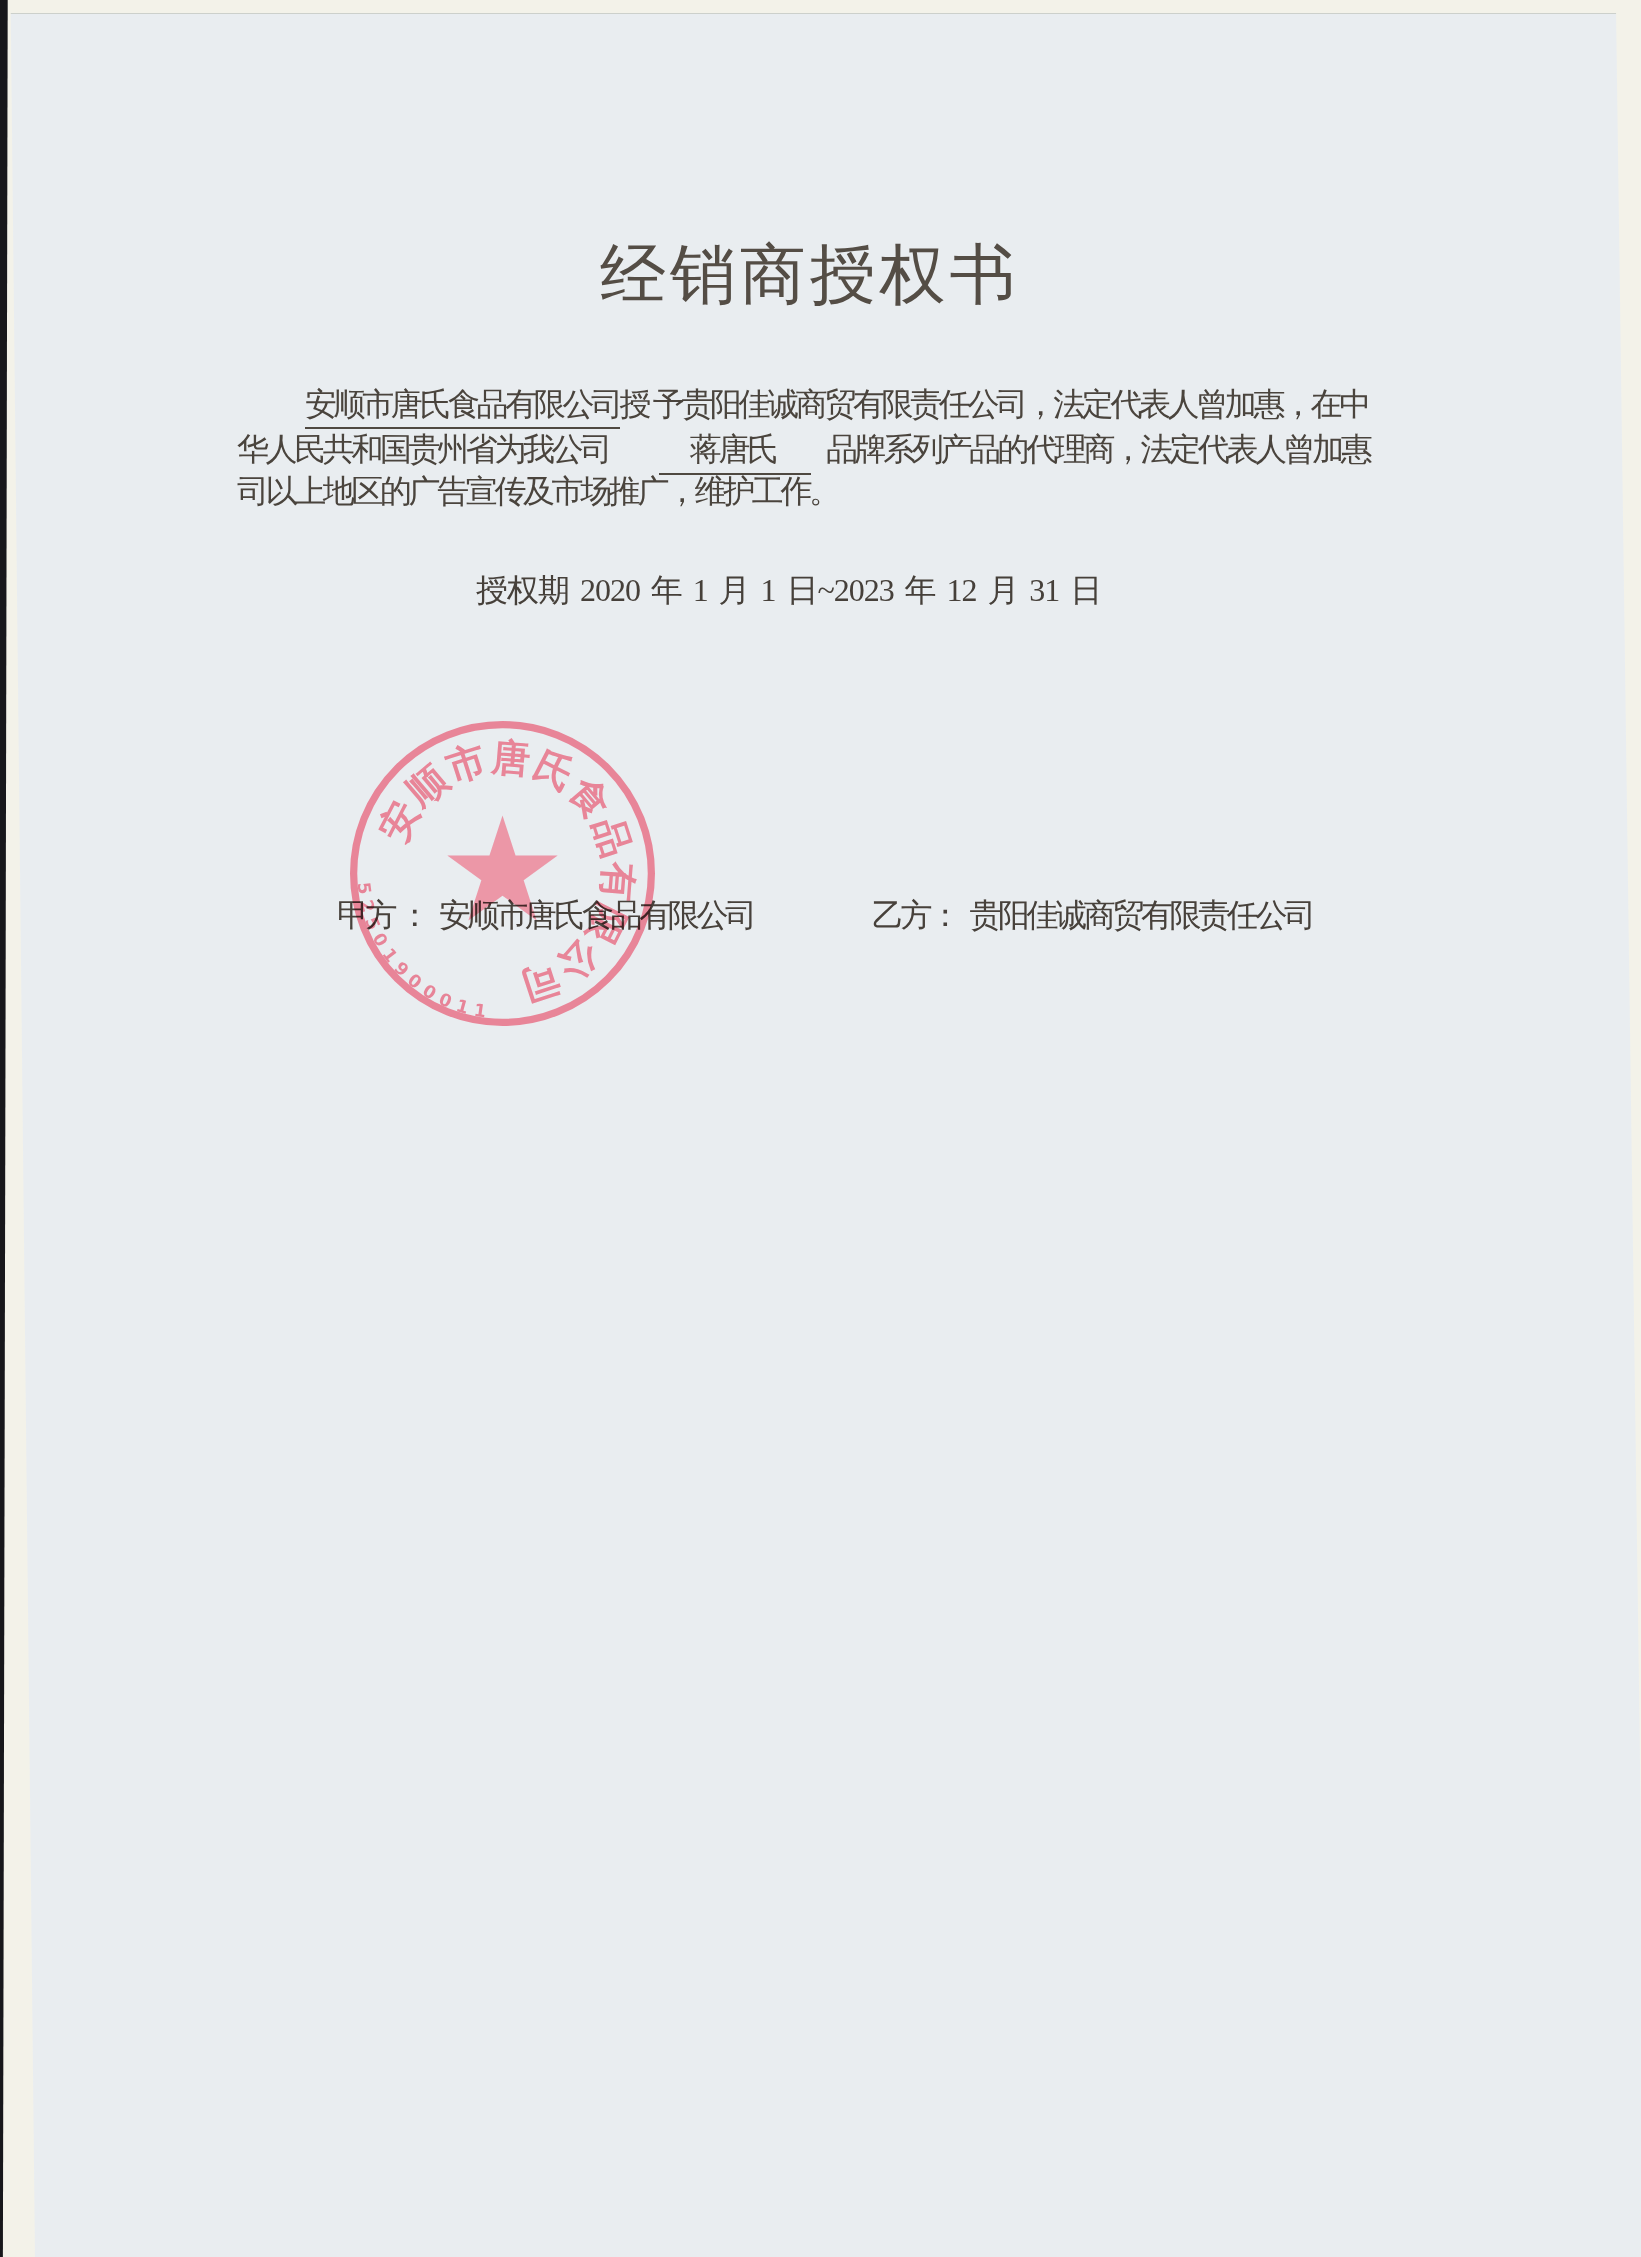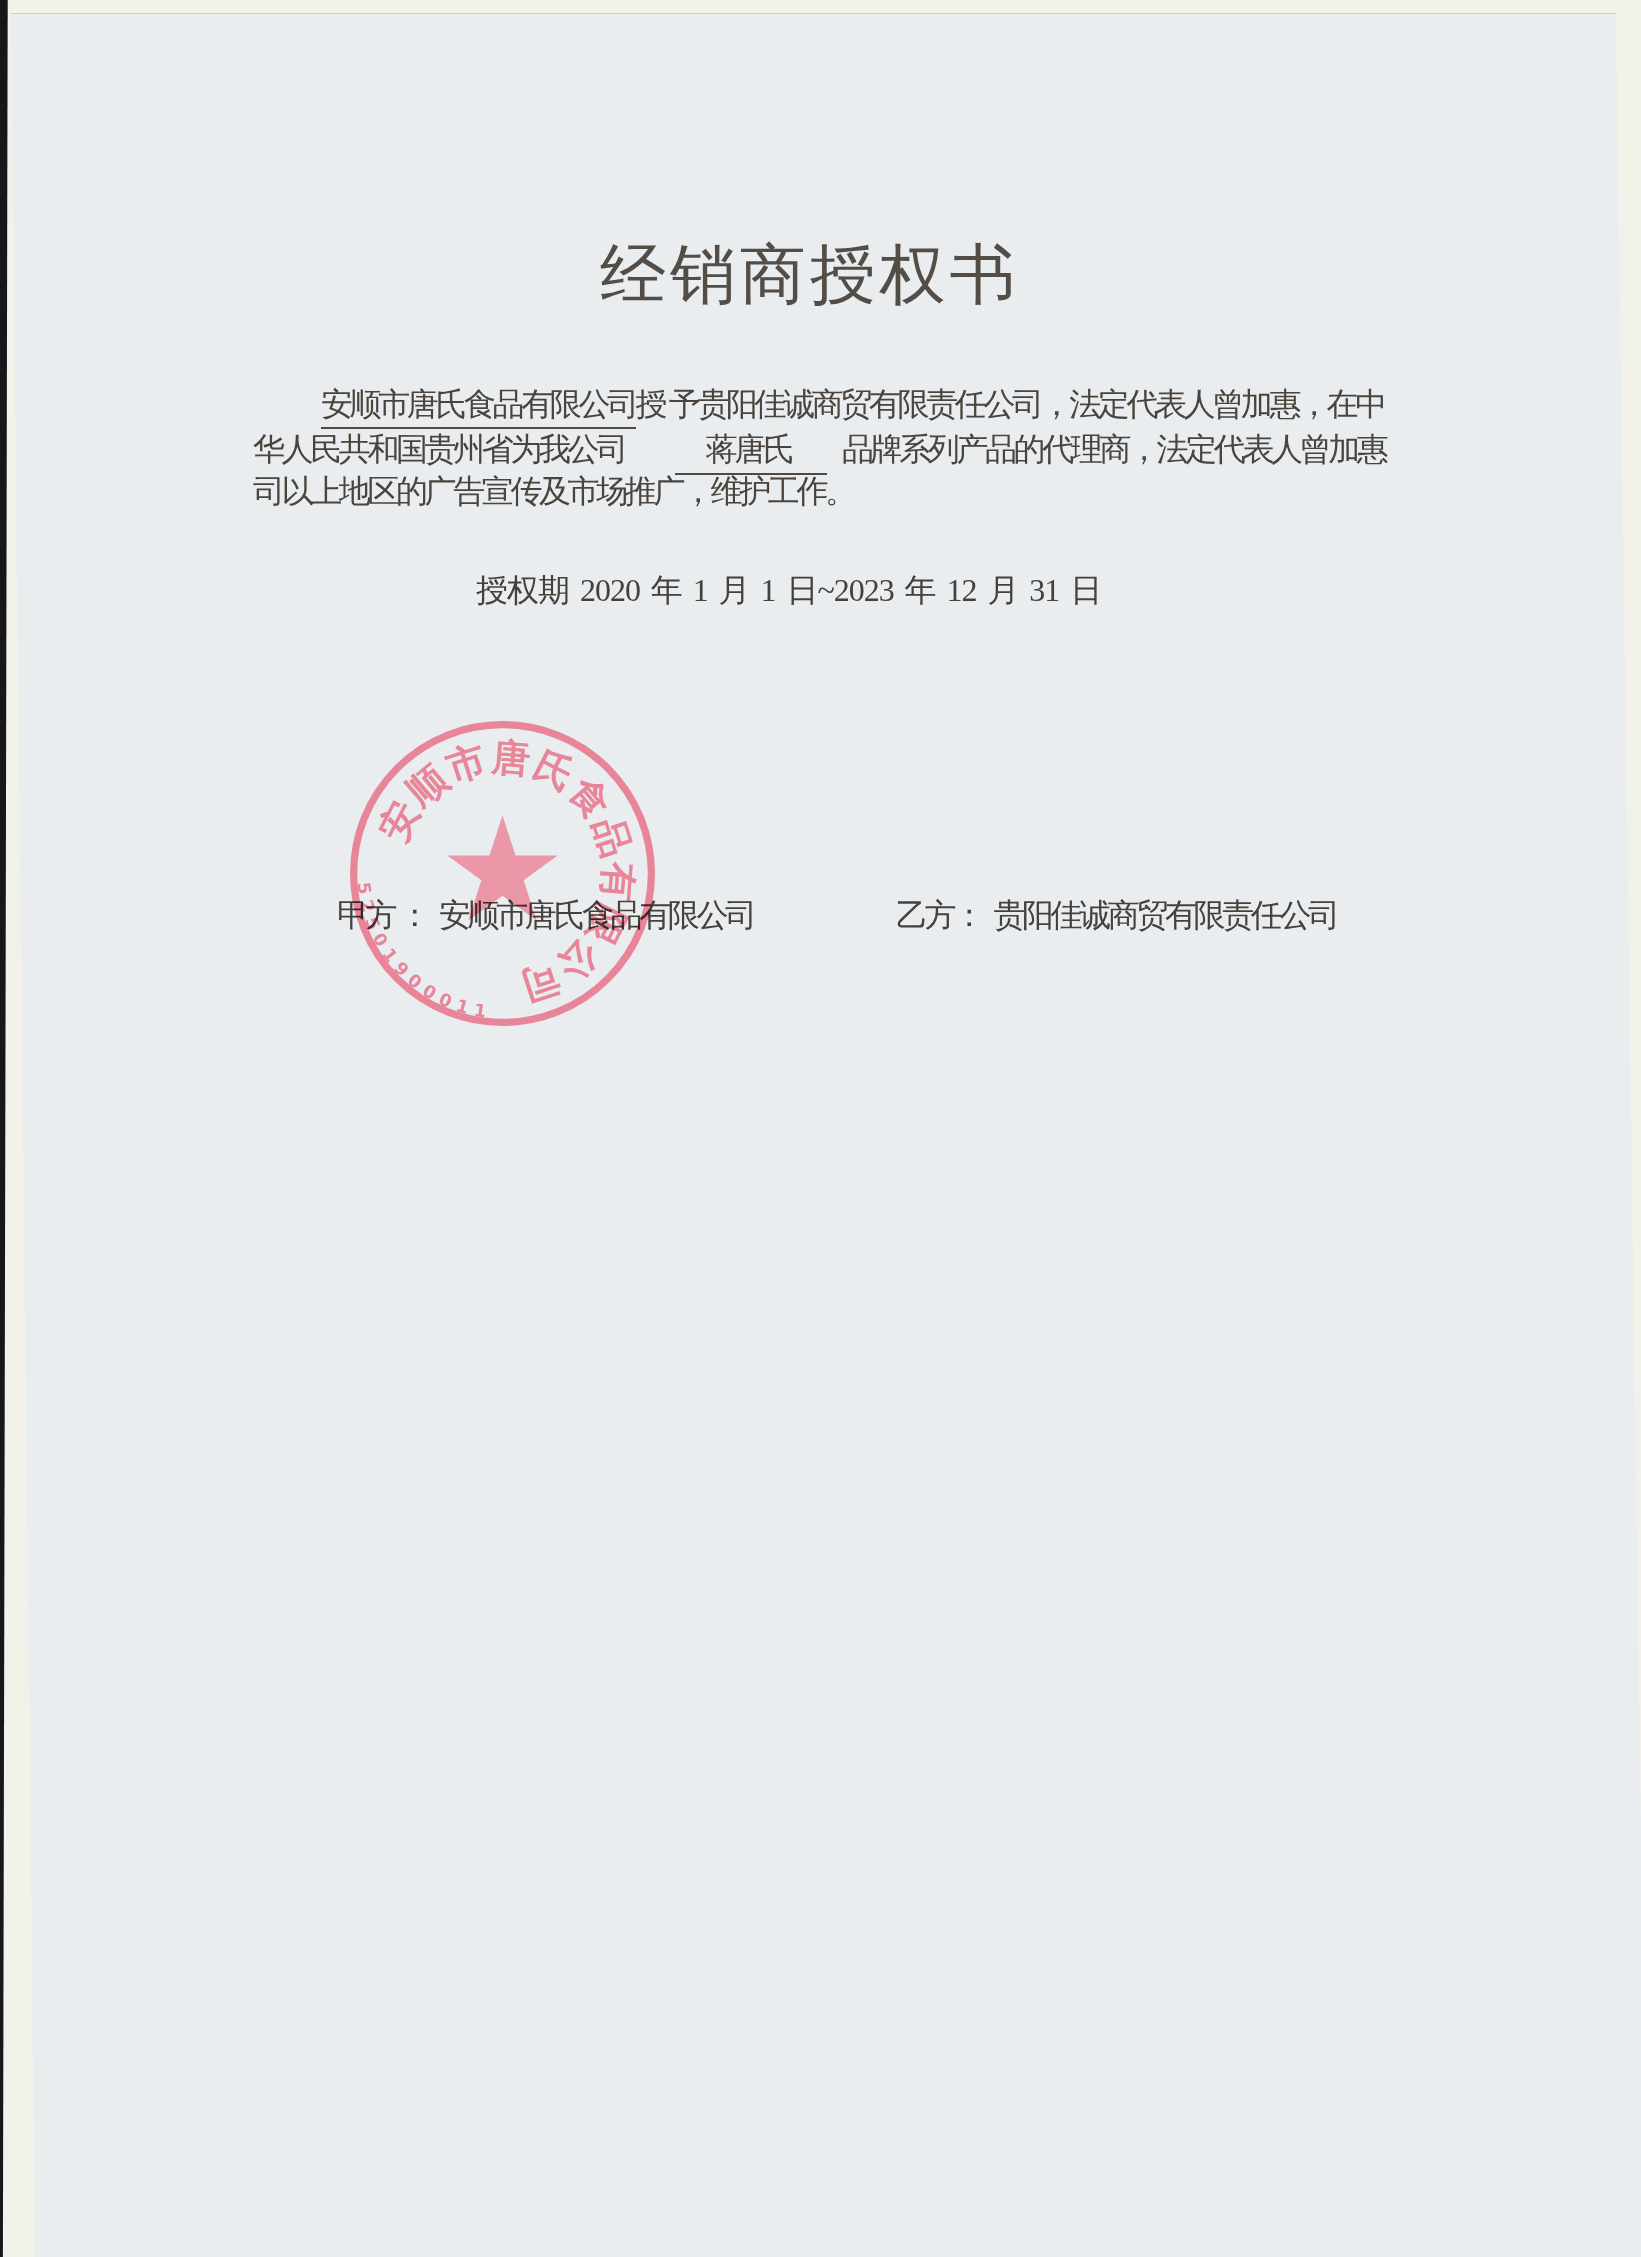--- a/index.html
+++ b/index.html
@@ -37,21 +37,21 @@
     clip-path:polygon(0 0,7.7px 0,2.9px 100%,0 100%);z-index:8;
   }
   
   .content{position:absolute;inset:0;z-index:3;color:#4a443d;border-radius:25px;}
   .doc-title{
     position:absolute;left:600px;top:230px;margin:0;
     font-size:66px;font-weight:normal;letter-spacing:3.9px;
     color:#544d45;white-space:nowrap;
   }
   .bodyline{
-    position:absolute;left:253px;margin:0;
+    position:absolute;left:237px;margin:0;
     font-size:32px;letter-spacing:-3.4px;line-height:42px;
     white-space:nowrap;color:#4a443d;
   }
   .l1{top:383px;} .l2{top:428px;} .l3{top:470px;}
   .indent{display:inline-block;width:68px;}
   .u1{
     display:inline-block;
     border-bottom:2.9px solid #4f4941;padding-bottom:1.9px;
   }
   .blank{
@@ -63,21 +63,21 @@
   .validity{
     position:absolute;left:472px;top:565px;margin:4px;
     font-size:32px;letter-spacing:-1px;word-spacing:3.9px;
     white-space:nowrap;color:#46403a;
   }
   .sig{
     position:absolute;top:894px;margin:0;
     font-size:32px;letter-spacing:-3.4px;white-space:nowrap;color:#47413b;
   }
   .sig .lbl{margin-right:11.6px;}
-  .sig-a{left:337px;text-align:center;} .sig-b{left:896px;}
+  .sig-a{left:337px;text-align:center;} .sig-b{left:872px;}
   
   .stamp{
     position:absolute;left:343px;top:714px;width:319px;height:319px;
     mix-blend-mode:multiply;opacity:.95;filter:blur(0.3px);z-index:4;
   }
   .stamp text{font-family:"Liberation Serif","DejaVu Serif",serif;}
   .stamp .serial-text{font-family:"DejaVu Sans","Liberation Sans",sans-serif;}
 </style>
 </head>
 <body>

